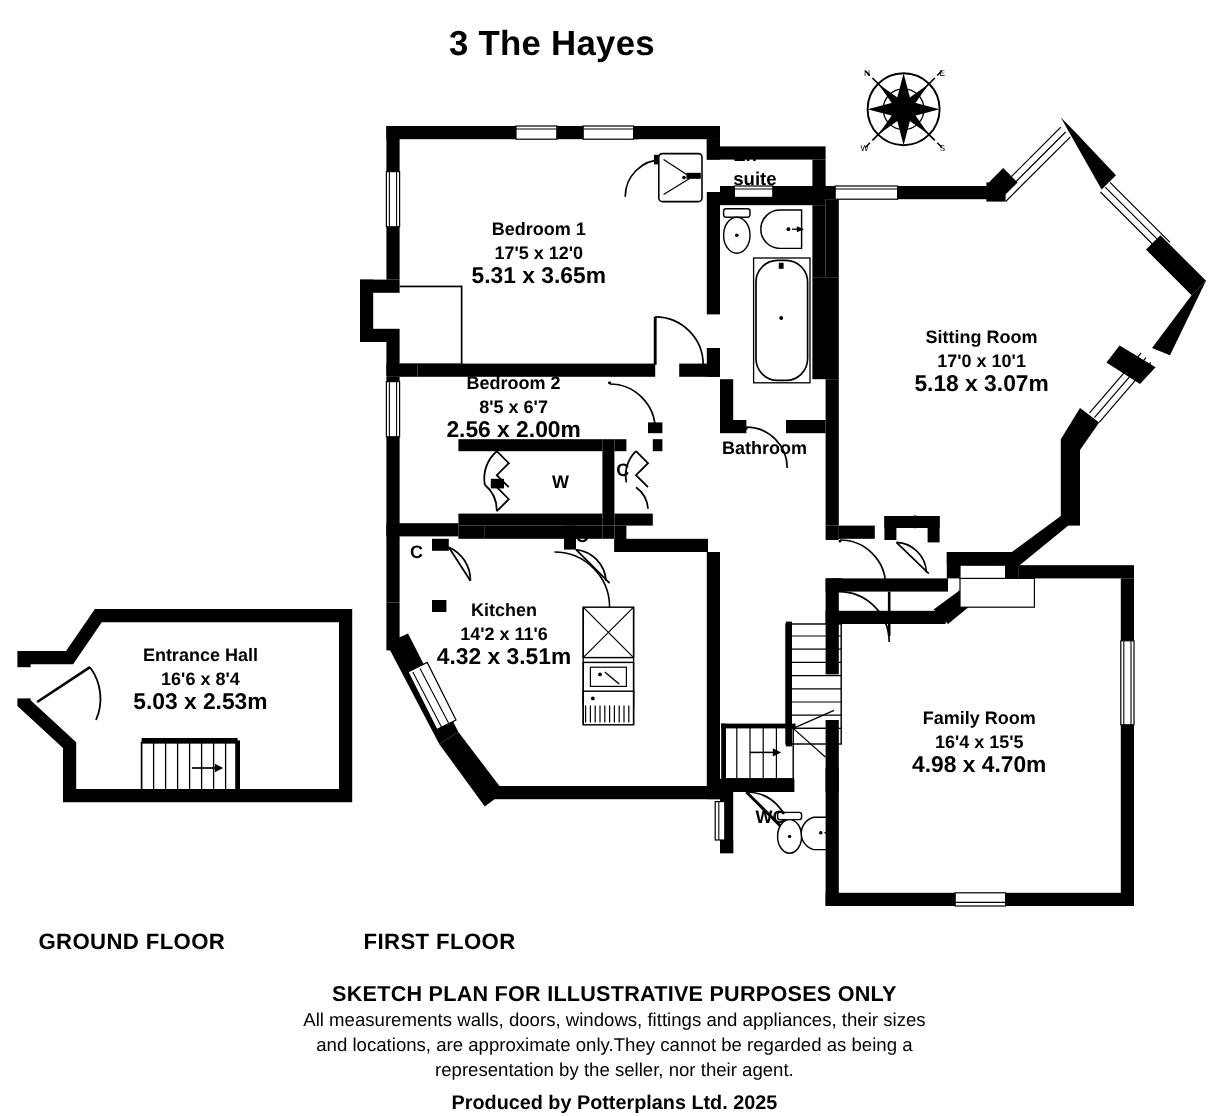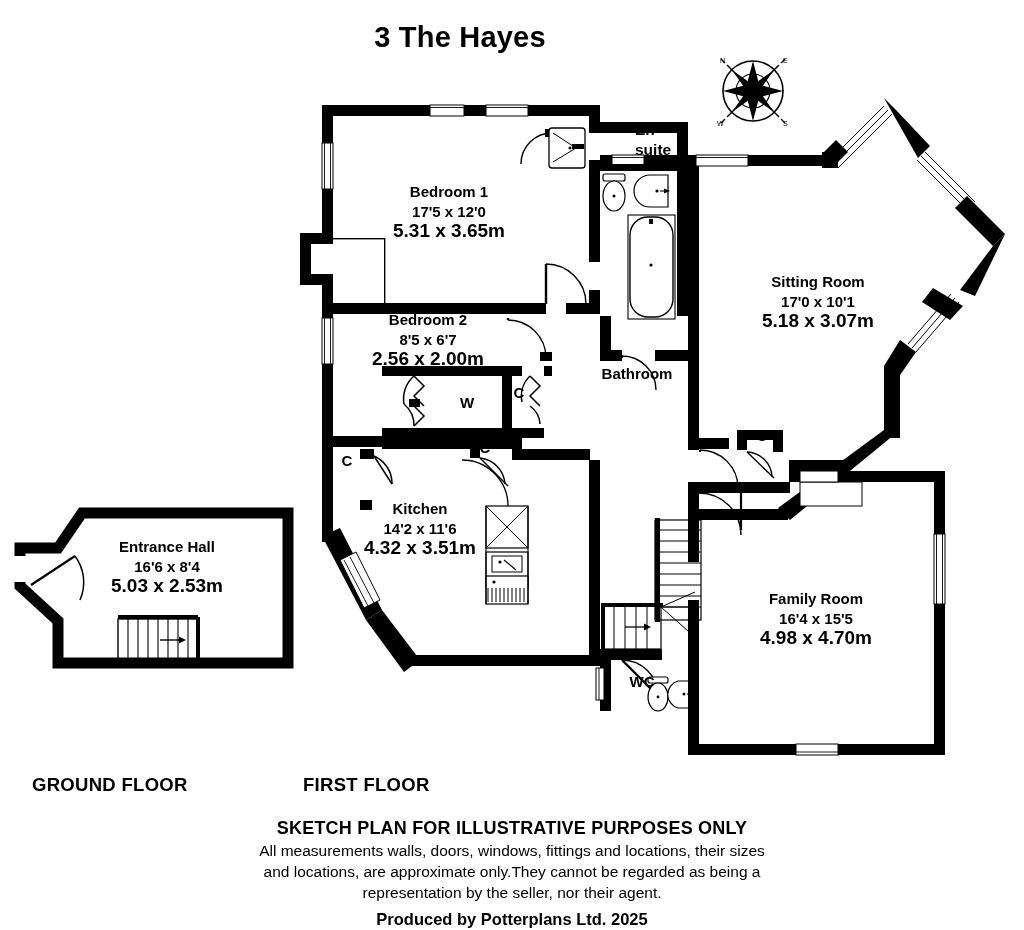--- a/index.html
+++ b/index.html
@@ -640,40 +640,40 @@
     <span class="rl-imp">16'4 x 15'5</span>
     <span class="rl-met">4.98 x 4.70m</span>
   </div>
 
   <div class="room-label" style="left:77px; top:537px; width:180px;">
     <span class="rl-name">Entrance Hall</span>
     <span class="rl-imp">16'6 x 8'4</span>
     <span class="rl-met">5.03 x 2.53m</span>
   </div>
 
-  <div class="stack-label" style="left:611px; top:120px;margin-left:24px;">
+  <div class="stack-label" style="left:611px; top:120px;">
     <div>En-</div>
     <div>suite</div>
   </div>
 
   <div class="small-label" style="left:591px; top:317px; width:92px;margin-top:48px;">Bathroom</div>
 
   <div class="small-label" style="left:625px; top:673px; width:34px;">WC</div>
 
   <div class="small-label" style="left:455px; top:394px; width:24px;">W</div>
 
   <div class="small-label" style="left:509px; top:384px; width:20px;">C</div>
 
   <div class="small-label" style="left:475px; top:439px; width:20px;">C</div>
 
   <div class="small-label" style="left:337px; top:452px; width:20px;">C</div>
 
   <div class="small-label" style="left:752px; top:427px; width:20px;">C</div>
 
   <div id="footer-block">
     <div id="disclaimer-heading">SKETCH PLAN FOR ILLUSTRATIVE PURPOSES ONLY</div>
-    <div class="disclaimer-line">All measurements walls, doors, windows, fittings and locations, their sizes</div>
+    <div class="disclaimer-line">All measurements walls, doors, windows, fittings and appliances, their sizes</div>
     <div class="disclaimer-line">and locations, are approximate only.They cannot be regarded as being a</div>
     <div class="disclaimer-line">representation by the seller, nor their agent.</div>
     <div id="producer-line">Produced by Potterplans Ltd. 2025</div>
   </div>
 
 </div>
 
 </body></html>

